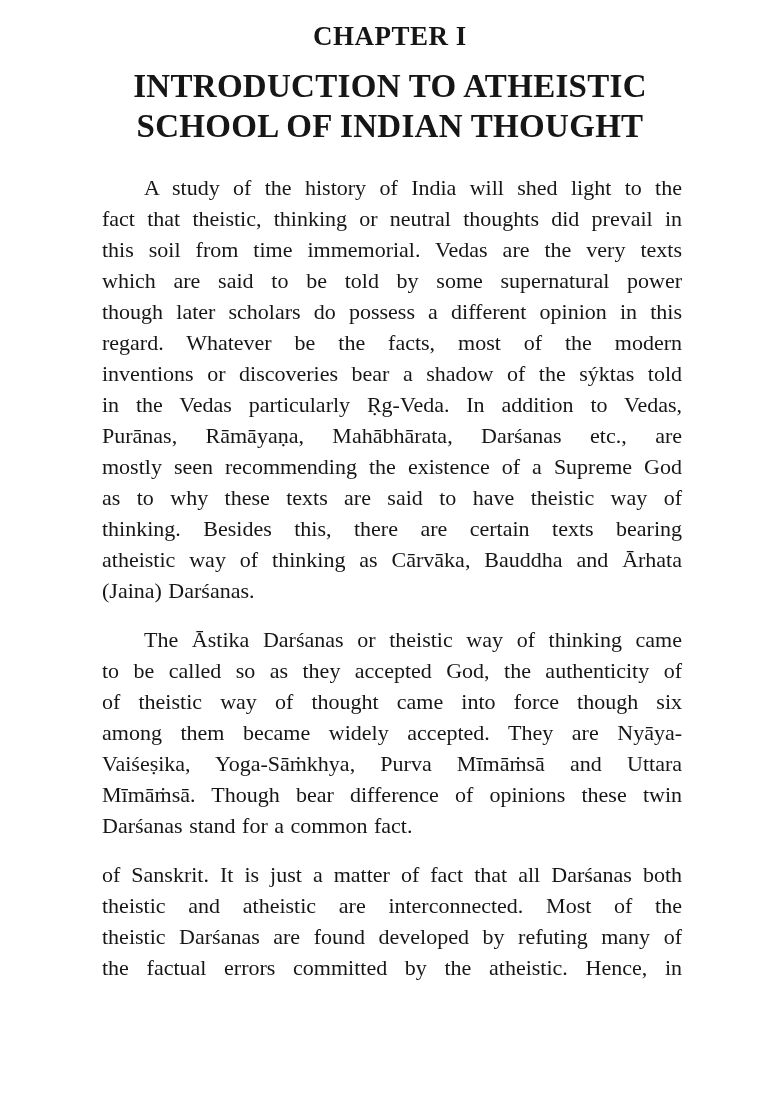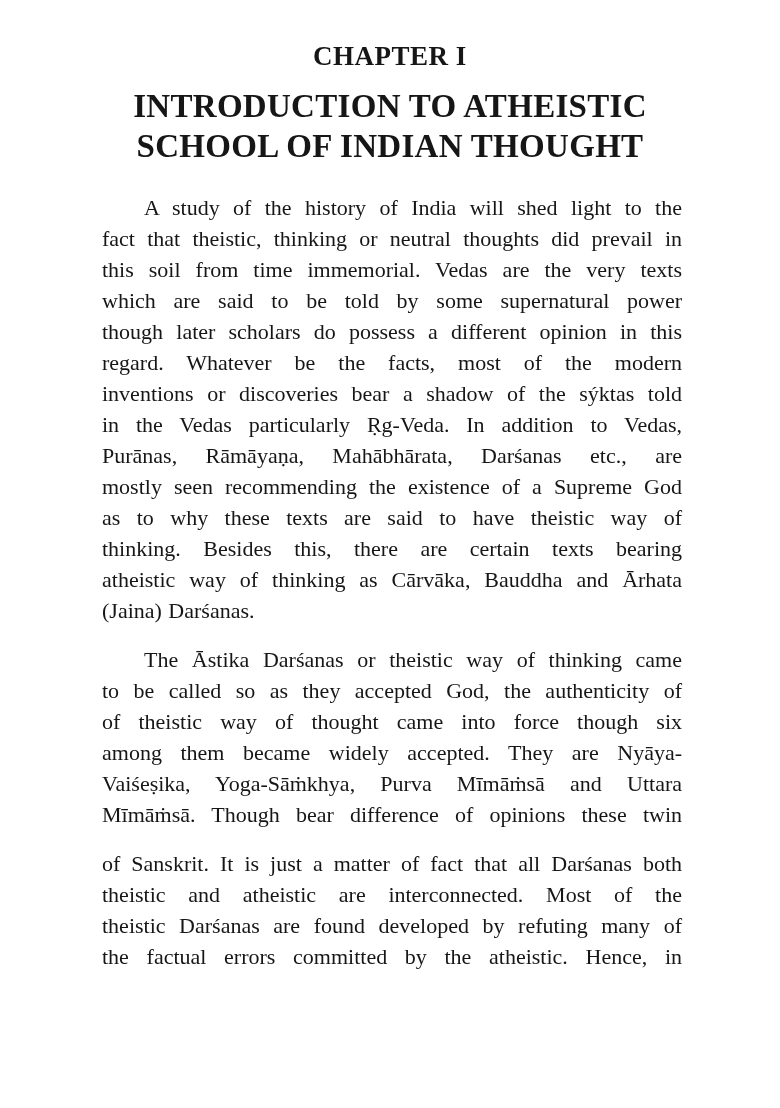--- a/index.html
+++ b/index.html
@@ -12,21 +12,21 @@
     width: 780px;
     height: 1108px;
     margin: 0 auto;
     background: #ffffff;
     color: #161616;
     font-family: "Liberation Serif", "DejaVu Serif", serif;
     overflow: hidden;
   }
   .chapter-heading {
     margin: 0;
-    padding-top: 40px;
+    padding-top: 20px;
     text-align: center;
     font-size: 27px;
     line-height: 32px;
     font-weight: bold;
     letter-spacing: 0.5px;
   }
   .page-title {
     margin: 14px 0 0 0;
     text-align: center;
     font-size: 33px;
@@ -83,20 +83,21 @@
         <div class="line">atheistic way of thinking as Cārvāka, Bauddha and Ārhata</div>
         <div class="line last">(Jaina) Darśanas.</div>
       </div>
     <div class="para">
         <div class="line indent">The Āstika Darśanas or theistic way of thinking came</div>
         <div class="line">to be called so as they accepted God, the authenticity of</div>
         <div class="line">of theistic way of thought came into force though six</div>
         <div class="line">among them became widely accepted. They are Nyāya-</div>
         <div class="line">Vaiśeṣika, Yoga-Sāṁkhya, Purva Mīmāṁsā and Uttara</div>
         <div class="line">Mīmāṁsā. Though bear difference of opinions these twin</div>
+        <div class="line last">Darśanas stand for a common fact.</div>
       </div>
     <div class="para">
         <div class="line">of Sanskrit. It is just a matter of fact that all Darśanas both</div>
         <div class="line">theistic and atheistic are interconnected. Most of the</div>
         <div class="line">theistic Darśanas are found developed by refuting many of</div>
         <div class="line">the factual errors committed by the atheistic. Hence, in</div>
       </div>
   </div>
 </div>
 

